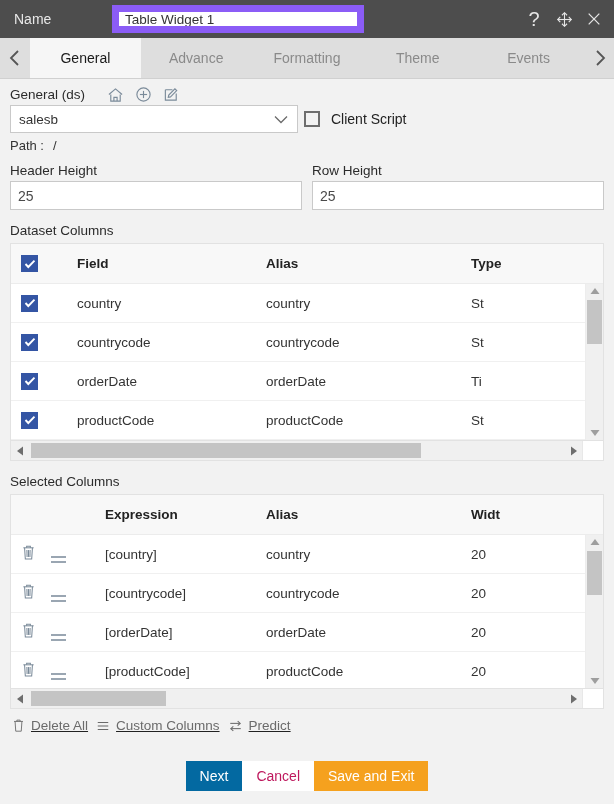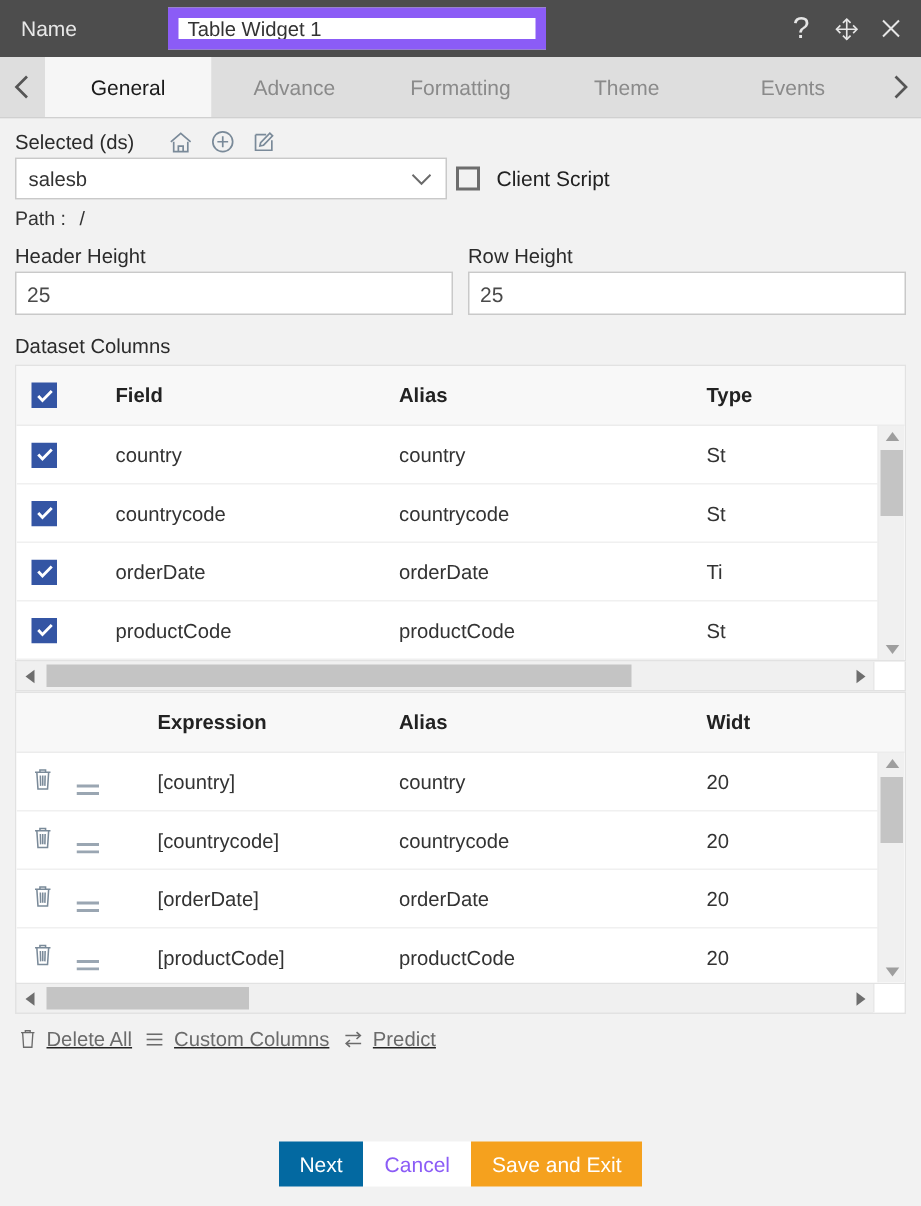--- a/index.html
+++ b/index.html
@@ -421,21 +421,21 @@
     height: 30px;
     border: none;
     font-size: 14px;
     font-family: "Liberation Sans", sans-serif;
     cursor: pointer;
     padding: 0 14px;
     box-sizing: border-box;
     line-height: 30px;
   }
   .btn-next { background: #0369a1; color: #fff; }
-  .btn-cancel { background: #ffffff; color: #8b5cf6; }
+  .btn-cancel { background: #ffffff; color: #be185d; }
   .btn-save { background: #f5a11e; color: #ffffff; }
 </style>
 </head>
 <body>
 
 <div id="app">
 
   <div class="titlebar">
     <div class="tb-label">Name</div>
     <input class="name-input" type="text" value="Table Widget 1" style="">
@@ -487,21 +487,21 @@
     <div class="tab-arrow">
       <svg width="15" height="20" viewBox="0 0 15 20" fill="none" stroke="currentColor" stroke-width="1.8">
         <polyline points="5,3 12,10 5,17"></polyline>
       </svg>
     </div>
   </div>
 
   <div class="content">
 
     <div class="ds-head">
-      <span class="ds-title">Selected (ds)</span>
+      <span class="ds-title">General (ds)</span>
       <span class="ds-icons">
         <span class="mini-icon">
           <svg width="17" height="16" viewBox="0 0 18 17" fill="none" stroke="currentColor" stroke-width="1.2">
             <polyline points="2,8 9,2 16,8"></polyline>
             <path d="M4 8 V15 H14 V8"></path>
             <path d="M7.3 15 V11 H10.7 V15"></path>
           </svg>
         </span>
         <span class="mini-icon">
           <svg width="17" height="17" viewBox="0 0 18 18" fill="none" stroke="currentColor" stroke-width="1.2">
@@ -647,20 +647,21 @@
         <div class="hs-thumb" style="width:390px;"></div>
       </div>
       <div class="hs-arrow">
         <svg width="8" height="10" viewBox="0 0 8 10" fill="currentColor">
             <polygon points="7,5 1,0.5 1,9.5"></polygon>
           </svg>
       </div>
       <div class="hs-corner"></div>
     </div>
 
+    <div class="section-title">Selected Columns</div>
 
     <div class="grid">
       <div class="grid-head">
         <div class="hcell s-del"></div>
         <div class="hcell s-drag"></div>
         <div class="hcell s-expr">Expression</div>
         <div class="hcell s-alias">Alias</div>
         <div class="hcell s-width">Widt</div>
       </div>
 

